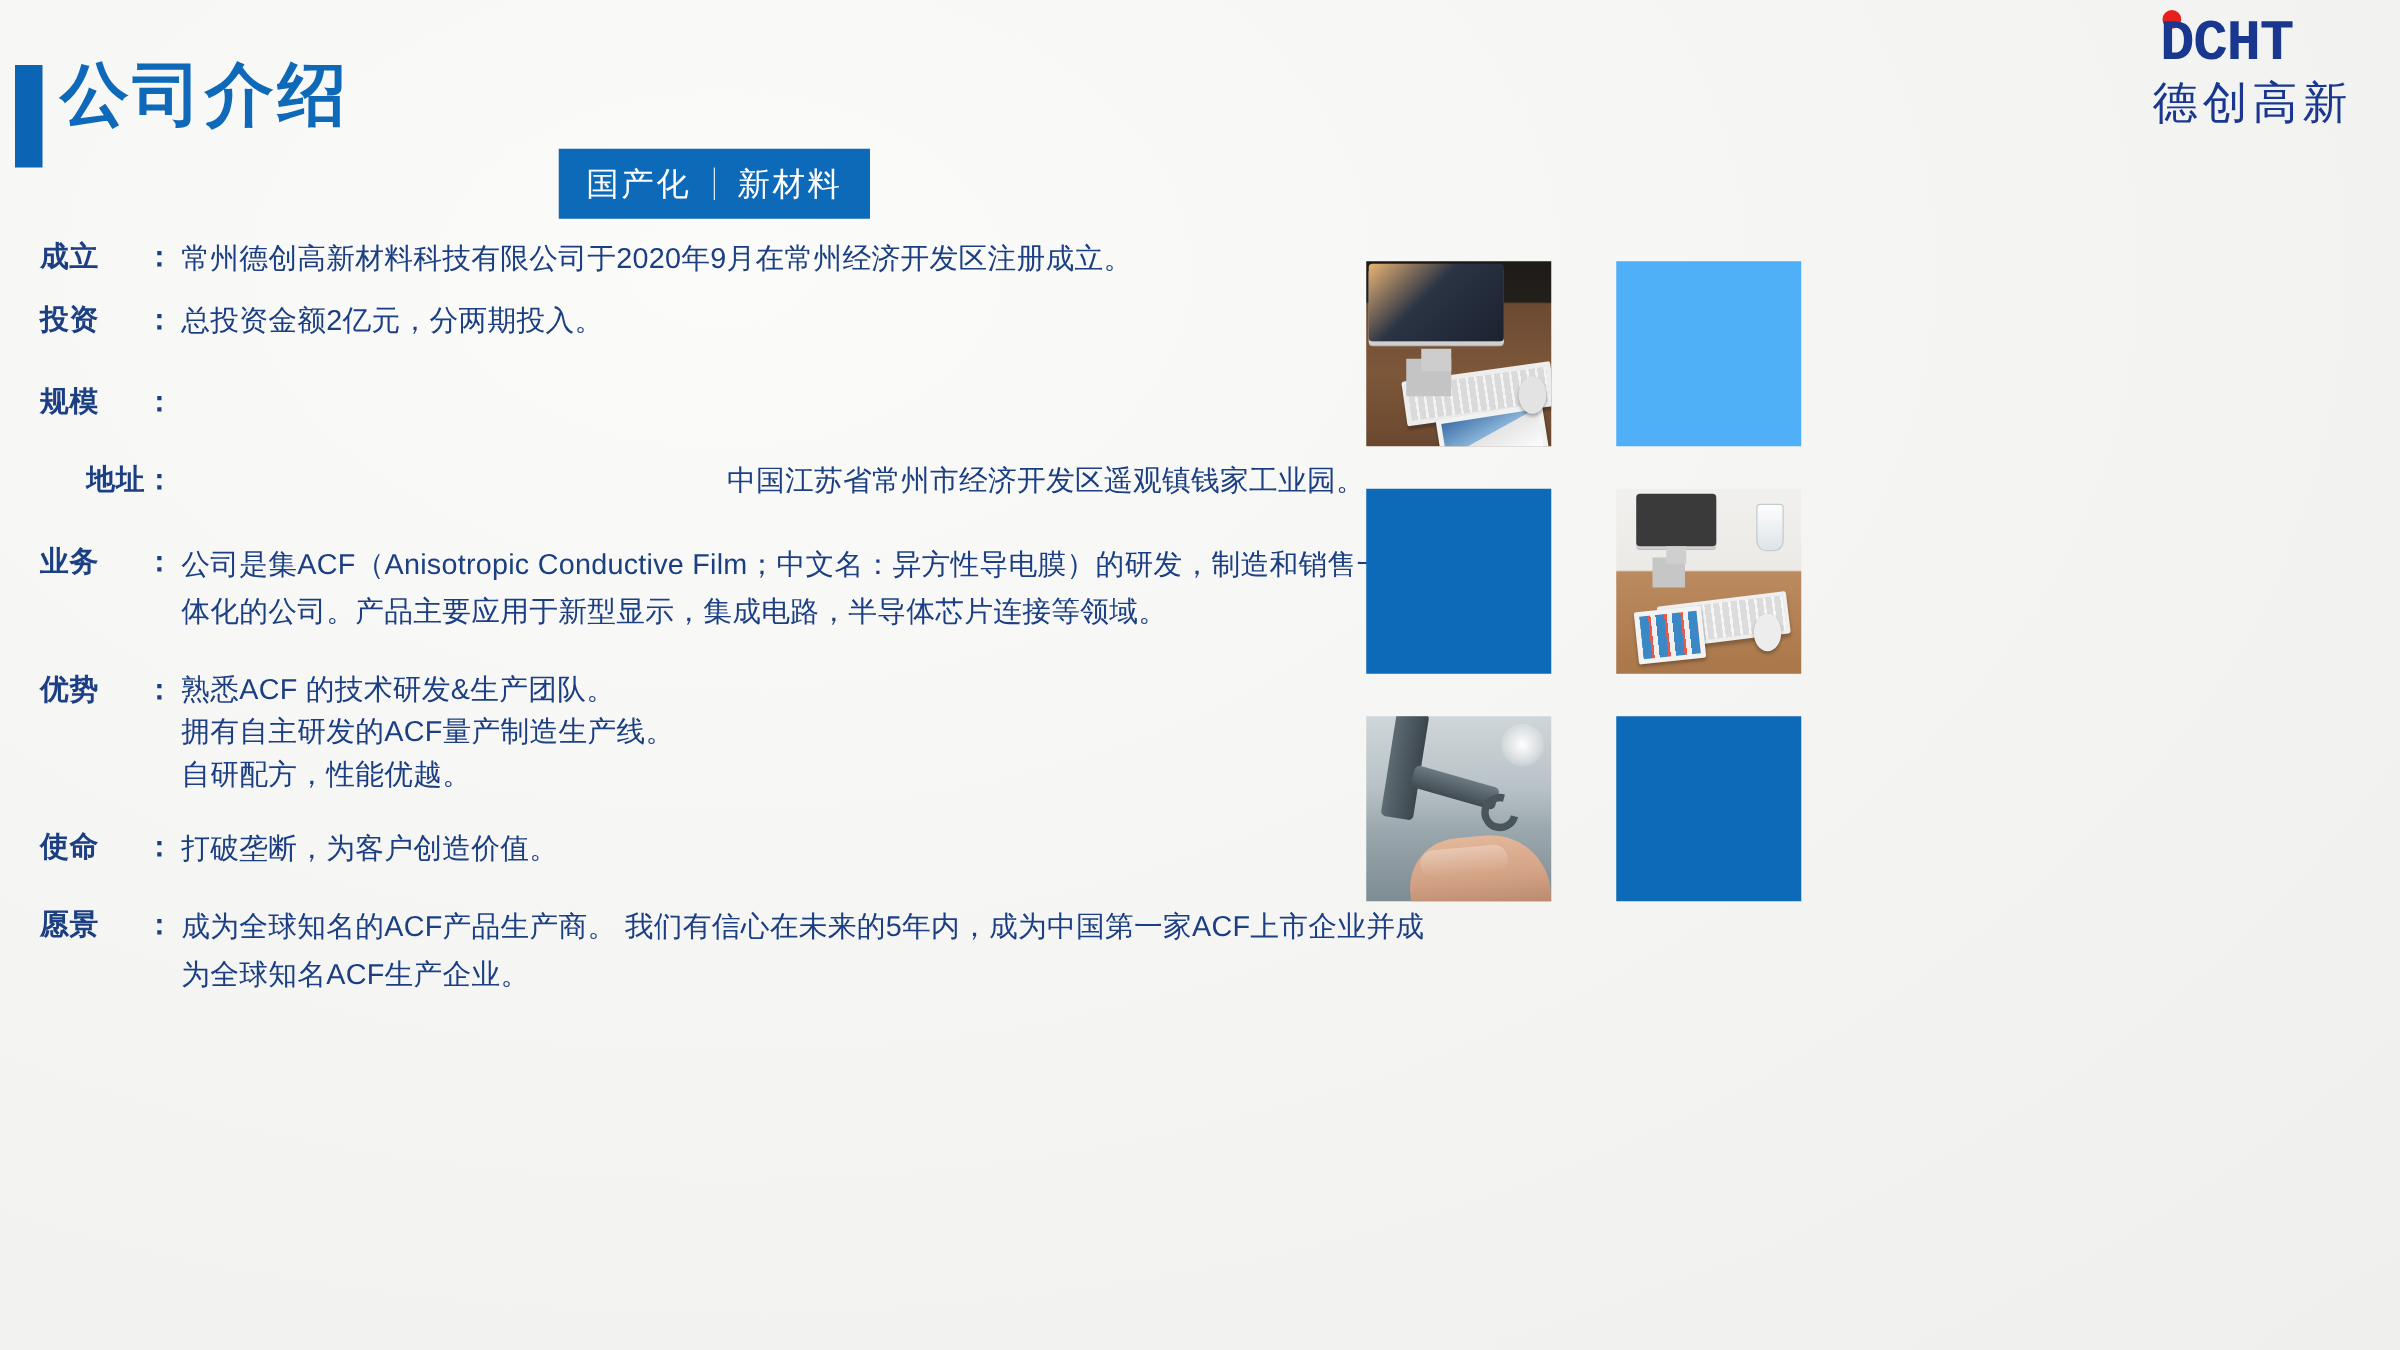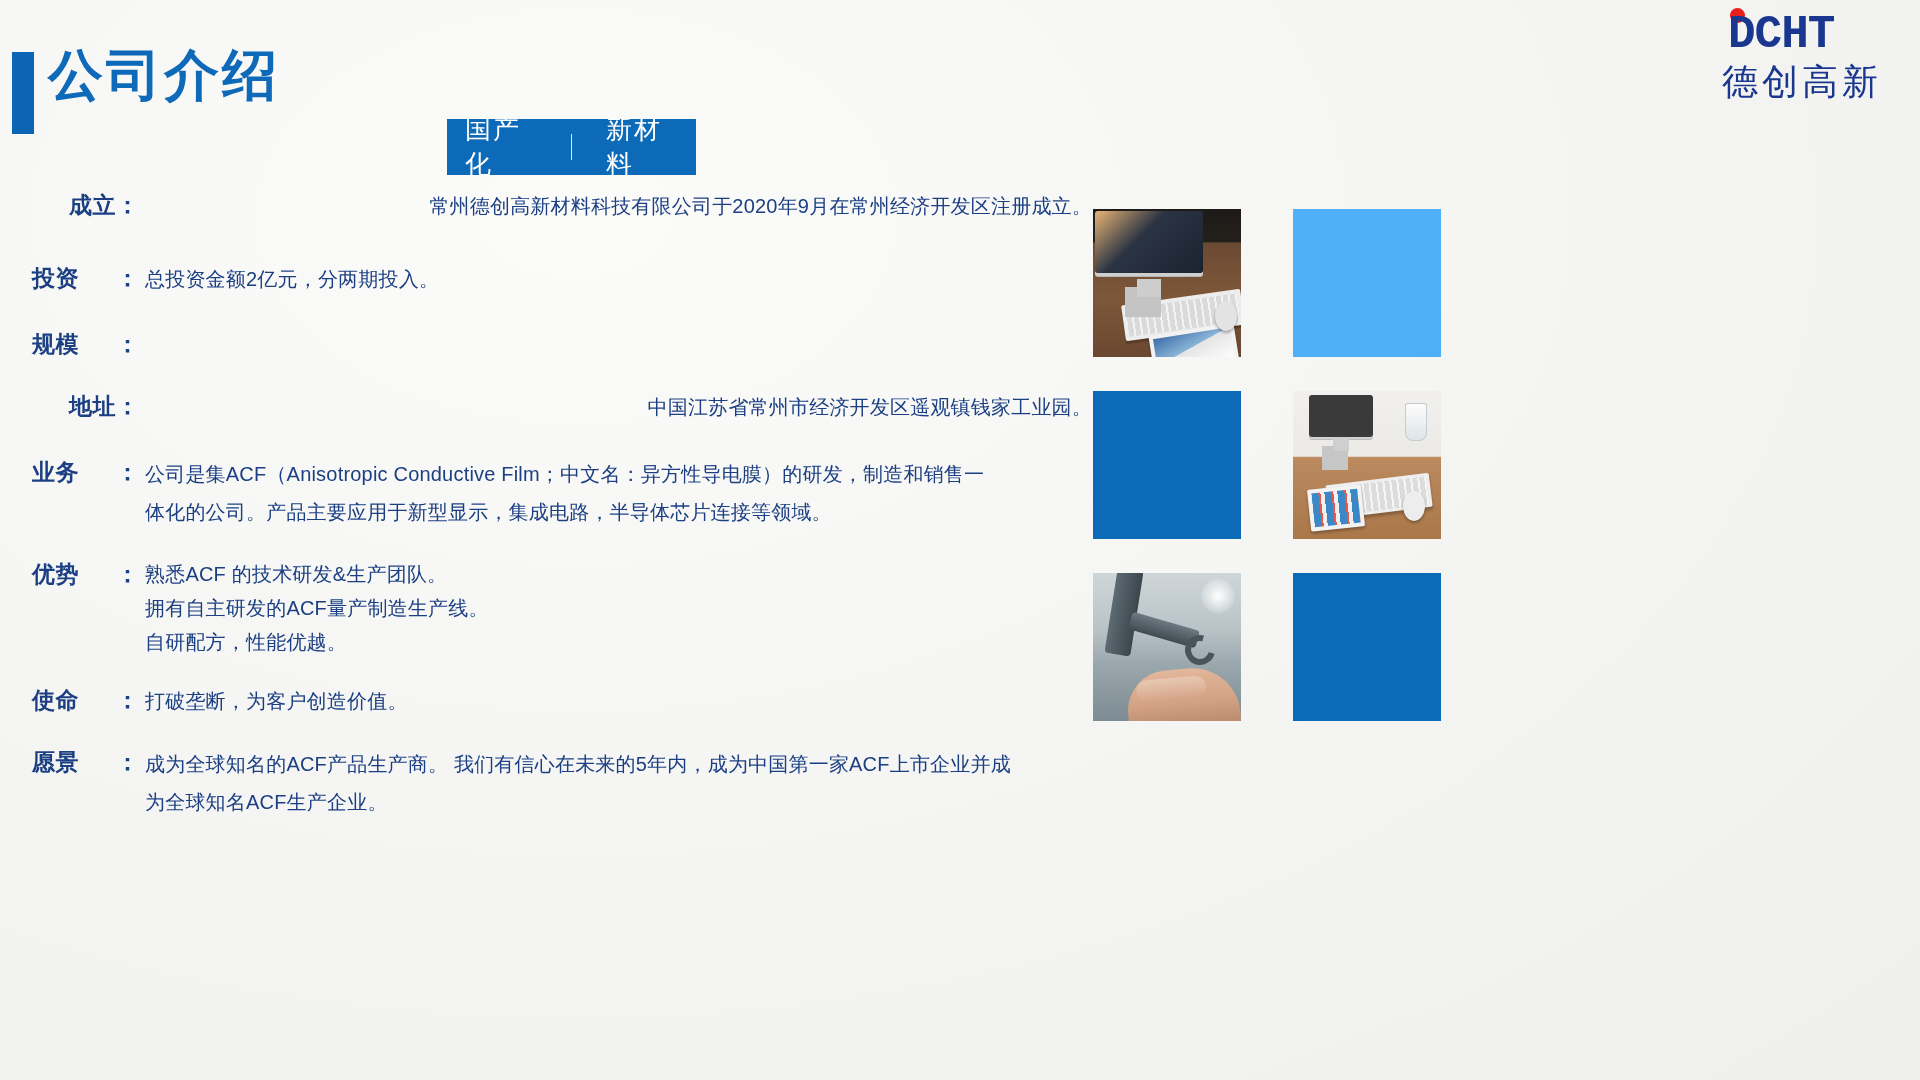--- a/index.html
+++ b/index.html
@@ -50,21 +50,21 @@
     position:absolute; left:16px; top:52px;
     font-size:36px; font-weight:normal; color:#19378f;
     letter-spacing:4px; line-height:44px; white-space:nowrap;
   }
 
   
   .tagline {
     position:absolute; left:447px; top:119px;
     width:249px; height:56px; background:#0c6ab8;
     display:flex; align-items:center; justify-content:center;
-    gap:16px;
+    gap:0px;
   }
   .tagline span.t {
     color:#ffffff; font-size:26px; letter-spacing:2px;
     padding:0 18px;
   }
   .tagline span.sep {
     display:inline-block; width:1px; height:26px;
     background:#ffffff; opacity:.85;
   }
 
@@ -81,27 +81,27 @@
     flex:0 0 auto; min-width:84px;
     font-size:23px; font-weight:bold; color:#1b3f82;
     line-height:34px; white-space:nowrap;
     letter-spacing:.5px;
   }
   .row .colon {
     flex:0 0 auto; font-size:23px; font-weight:bold; color:#1b3f82;
     line-height:34px; padding:0 6px 0 0;
   }
   .row .val {
-    flex:1 1 auto; font-size:20px; color:#1b3f82;
+    flex:1 1 auto; font-size:23px; color:#1b3f82;
     line-height:36px; letter-spacing:.2px;
   }
   .row .val .ln { display:block; white-space:nowrap; }
 
   
-  .r-chengli   { margin-top:0px;  margin-bottom:37px;text-align:right; }
+  .r-chengli   { margin-top:0px;  margin-bottom:14px; }
   .r-touzi     { margin-bottom:30px; }
   .r-guimo     { margin-bottom:28px; }
   .r-dizhi     { margin-bottom:30px;text-align:right; }
   .r-yewu      { margin-bottom:26px; }
   .r-youshi    { margin-bottom:24px; }
   .r-shiming   { margin-bottom:26px; }
   .r-yuanjing  { margin-bottom:0px; }
   .r-youshi .val .ln { line-height:34px; }
   .r-guimo .val .ln  { line-height:38px; }
   .r-yewu  .val .ln  { line-height:38px; }

